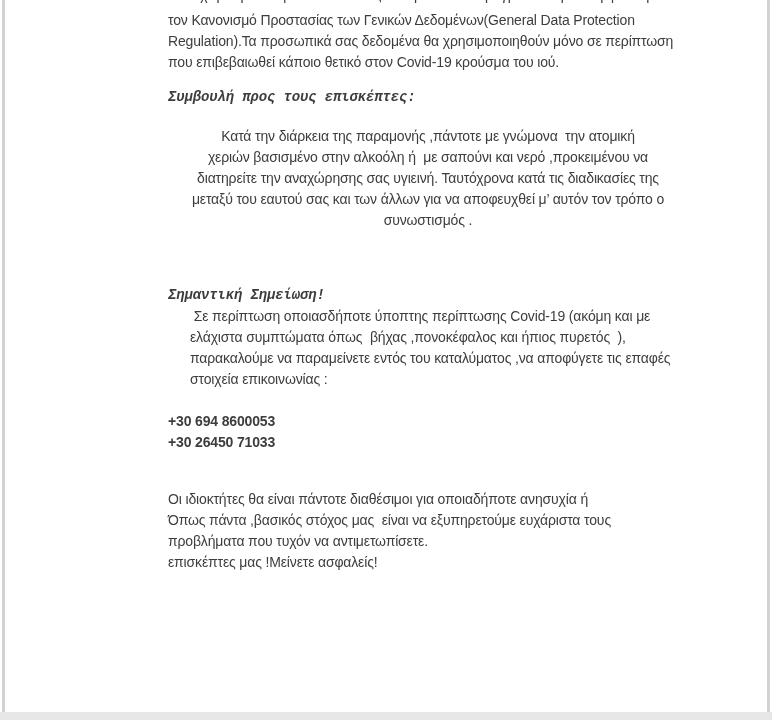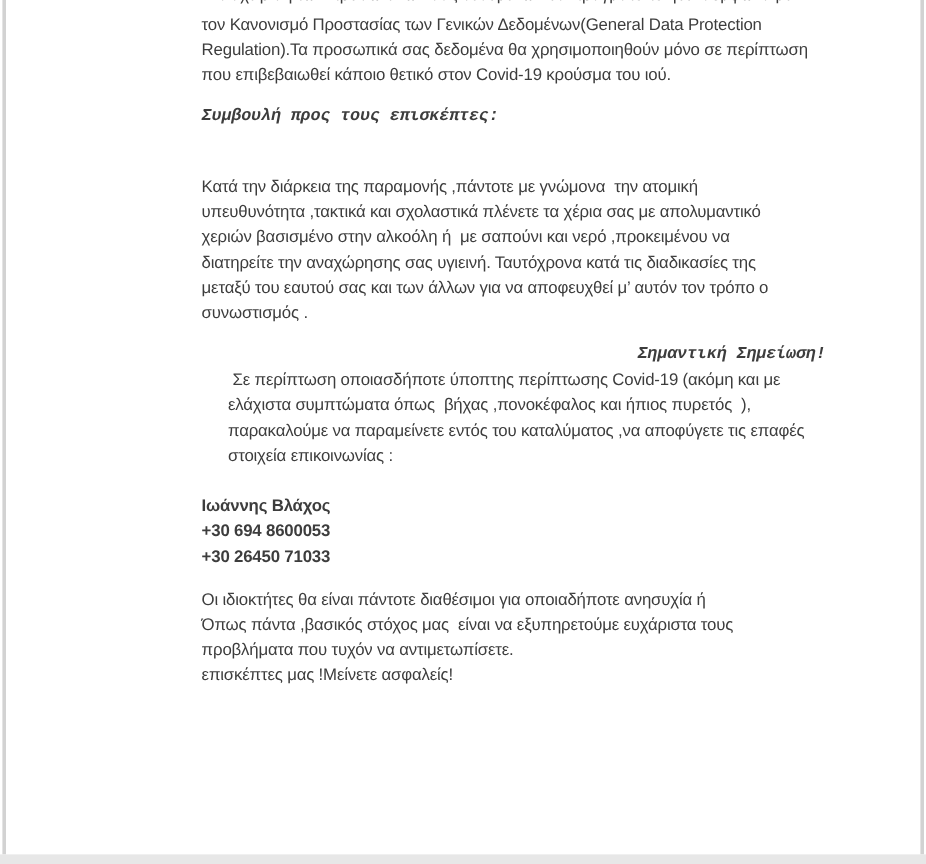--- a/index.html
+++ b/index.html
@@ -44,22 +44,22 @@
     white-space: pre;
   }
   .clip-line {
     position: absolute; left: 0; top: 0;
     width: 520px; height: 5px;
     overflow: hidden;
   }
   .clip-line .line { margin-top: -15px; }
   .blk-p1   { top: 10px; }
   .blk-h1   { top: 87px; }
-  .blk-p2   { top: 145px; }
-  .blk-h2   { top: 285px; text-align: right; }
+  .blk-p2   { top: 126px; text-align: center; }
+  .blk-h2   { top: 285px; }
   .blk-p3   { top: 306px; margin-left: 22px; }
   .blk-contact { top: 411px; }
   .blk-p4   { top: 489px; }
   .heading {
     font-weight: 700;
     font-style: italic;
     line-height: 21px;
     font-family: Liberation Mono, monospace;
   }
   .bold { font-weight: 700; }
@@ -84,40 +84,38 @@
       <span class="line">Regulation).Τα προσωπικά σας δεδομένα θα χρησιμοποιηθούν μόνο σε περίπτωση</span>
       <span class="line">που επιβεβαιωθεί κάποιο θετικό στον Covid-19 κρούσμα του ιού.</span>
     </div>
 
     <div class="block blk-h1">
       <span class="line heading">Συμβουλή προς τους επισκέπτες:</span>
     </div>
 
     <div class="block blk-p2">
       <span class="line">Κατά την διάρκεια της παραμονής ,πάντοτε με γνώμονα  την ατομική</span>
-      <span class="line">υπευθυνότητα ,τακτικά και σχολαστικά πλένετε τα χέρια σας με απολυμαντικό</span>
       <span class="line">χεριών βασισμένο στην αλκοόλη ή  με σαπούνι και νερό ,προκειμένου να</span>
       <span class="line">διατηρείτε την αναχώρησης σας υγιεινή. Ταυτόχρονα κατά τις διαδικασίες της</span>
       <span class="line">μεταξύ του εαυτού σας και των άλλων για να αποφευχθεί μ’ αυτόν τον τρόπο ο</span>
       <span class="line">συνωστισμός .</span>
     </div>
 
     <div class="block blk-h2">
       <span class="line heading">Σημαντική Σημείωση!</span>
     </div>
 
     <div class="block blk-p3">
       <span class="line"> Σε περίπτωση οποιασδήποτε ύποπτης περίπτωσης Covid-19 (ακόμη και με</span>
       <span class="line">ελάχιστα συμπτώματα όπως  βήχας ,πονοκέφαλος και ήπιος πυρετός  ),</span>
       <span class="line">παρακαλούμε να παραμείνετε εντός του καταλύματος ,να αποφύγετε τις επαφές</span>
       <span class="line">στοιχεία επικοινωνίας :</span>
     </div>
 
     <div class="block blk-contact">
-      <span class="line bold">Ιωάννης Βλάχος</span>
       <span class="line bold">+30 694 8600053</span>
       <span class="line bold">+30 26450 71033</span>
     </div>
 
     <div class="block blk-p4">
       <span class="line">Οι ιδιοκτήτες θα είναι πάντοτε διαθέσιμοι για οποιαδήποτε ανησυχία ή</span>
       <span class="line">Όπως πάντα ,βασικός στόχος μας  είναι να εξυπηρετούμε ευχάριστα τους</span>
       <span class="line">προβλήματα που τυχόν να αντιμετωπίσετε.</span>
       <span class="line">επισκέπτες μας !Μείνετε ασφαλείς!</span>
     </div>

